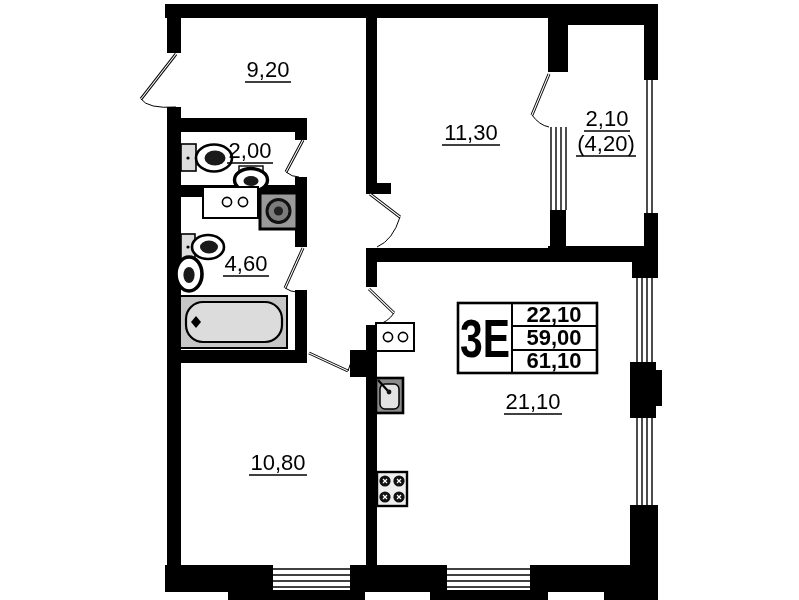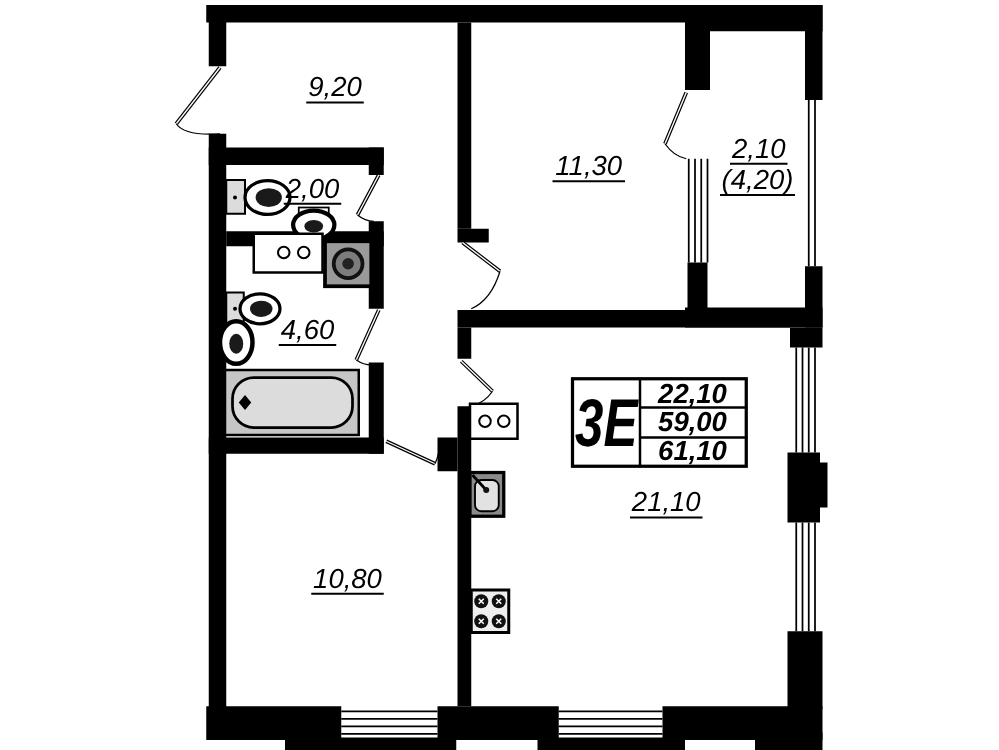--- a/index.html
+++ b/index.html
@@ -1,16 +1,16 @@
 <!DOCTYPE html>
 <html><head>
 <meta charset="utf-8">
 <style>
   html,body{margin:0;padding:0;background:#ffffff;}
-  .plan-canvas{position:relative;width:799px;height:600px;background:#ffffff;overflow:hidden;font-style:italic;}
+  .plan-canvas{position:relative;width:799px;height:600px;background:#ffffff;overflow:hidden;}
   svg{display:block;}
   .wall{fill:#000000;stroke:none;}
   .glz{stroke:#000000;stroke-width:1.4;fill:none;}
   .leaf-b{stroke:#000000;stroke-width:3;fill:none;}
   .leaf-w{stroke:#ffffff;stroke-width:1.1;fill:none;}
   .swing{stroke:#000000;stroke-width:1;fill:none;}
   .fix-line{stroke:#000000;fill:none;}
   text{font-family:"Liberation Sans", sans-serif;fill:#000000;}
   .room-lbl{font-size:22px;font-weight:400;}
   .tbl-val{font-size:22px;font-weight:700;}

